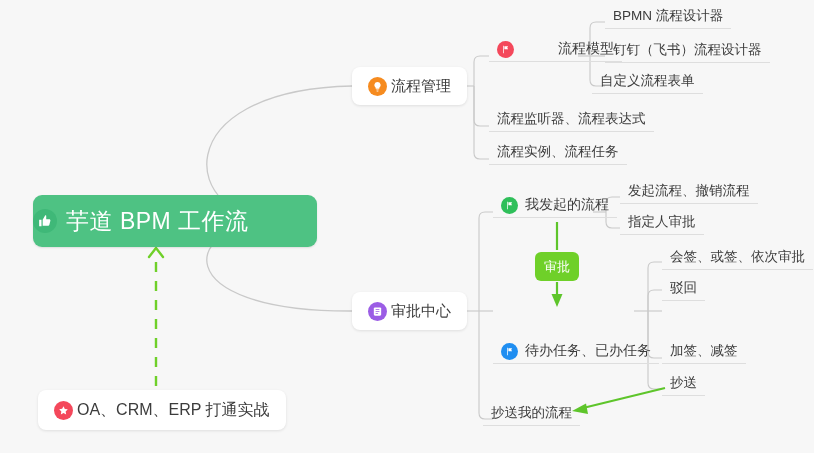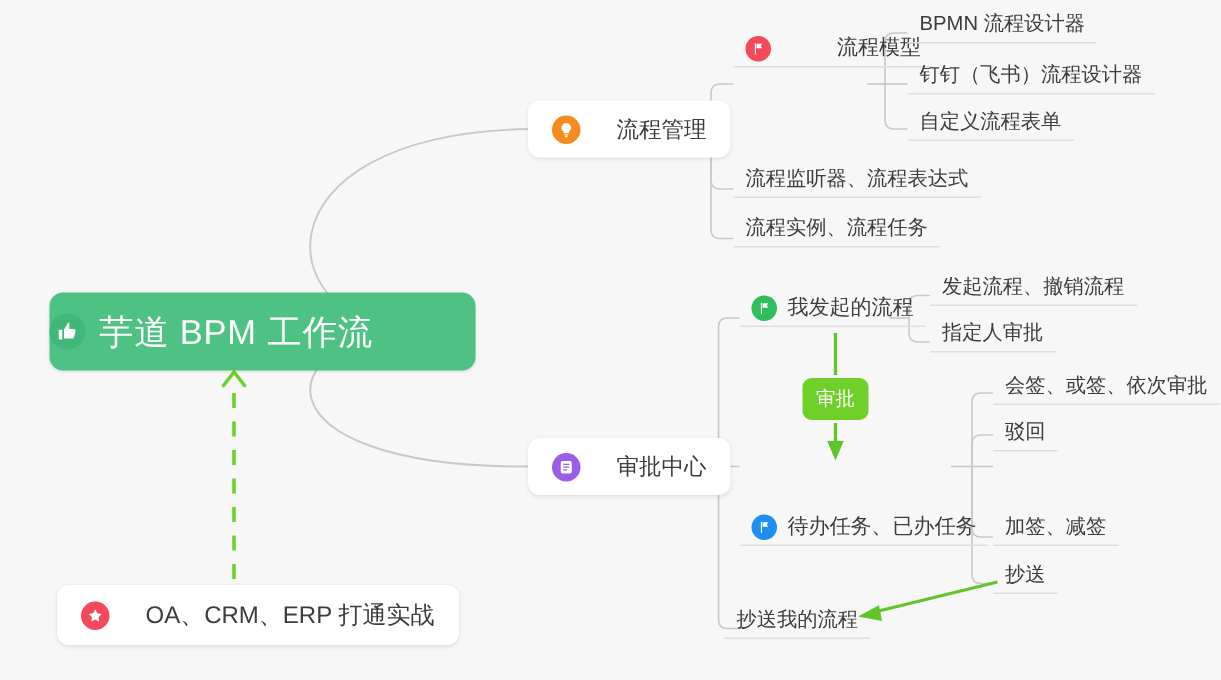--- a/index.html
+++ b/index.html
@@ -21,21 +21,21 @@
     padding:0 0;box-sizing:border-box;
     box-shadow:0 1px 2px rgba(0,0,0,.10);
   }
   .root-node .label{
     color:#ffffff;font-size:23px;letter-spacing:.5px;white-space:nowrap;
   }
 
   
   .card{
     position:absolute;background:#ffffff;border-radius:8px;
-    display:flex;align-items:center;gap:24px;
+    display:flex;align-items:center;gap:4px;
     padding:0 16px;box-sizing:border-box;height:38px;
     box-shadow:0 1px 3px rgba(0,0,0,.10);
   }
   .card .label{font-size:15px;color:#3c3c3c;white-space:nowrap;}
 
   #node-liucheng-guanli{left:352px;top:67px;}
   #node-shenpi-zhongxin{left:352px;top:292px;}
   #node-oa-crm-erp{left:38px;top:390px;height:40px;}
   #node-oa-crm-erp .label{font-size:16px;}
 
@@ -128,21 +128,21 @@
     <span class="ricon med" style="background:#f68b1f;">
       <svg width="11" height="11" viewBox="0 0 24 24" fill="#ffffff">
         <path d="M12 2a7 7 0 0 0-4 12.7V17h8v-2.3A7 7 0 0 0 12 2z"></path>
         <rect x="9" y="18.4" width="6" height="2" rx="1"></rect>
         <rect x="10" y="21.2" width="4" height="1.8" rx=".9"></rect>
       </svg>
     </span>
     <span class="label">流程管理</span>
   </div>
 
-  <div class="topic" id="t-moxing" style="left:489px;top:23px;gap:44px;">
+  <div class="topic" id="t-moxing" style="left:489px;top:40px;gap:44px;">
     <span class="ricon" style="background:#f4485b;">
       <svg width="9" height="9" viewBox="0 0 24 24" fill="#ffffff">
         <path d="M6 2h2v20H6z"></path>
           <path d="M9 3h10l-2.4 4L19 11H9z"></path>
       </svg>
     </span>
     <span class="label">流程模型</span>
   </div>
 
   <div class="topic small" style="left:489px;top:110px;">
@@ -152,21 +152,21 @@
   <div class="topic small" style="left:605px;top:7px;">
     <span class="label">BPMN 流程设计器</span>
   </div>
 
   <div class="topic small" style="left:489px;top:143px;">
     <span class="label">流程实例、流程任务</span>
   </div>
   <div class="topic small" style="left:605px;top:41px;font-family:Liberation Mono, monospace;">
     <span class="label">钉钉（飞书）流程设计器</span>
   </div>
-  <div class="topic small" style="left:605px;top:72px;">
+  <div class="topic small" style="left:592px;top:72px;">
     <span class="label">自定义流程表单</span>
   </div>
 
   <div class="card" id="node-shenpi-zhongxin">
     <span class="ricon med" style="background:#9b5de5;">
       <svg width="11" height="11" viewBox="0 0 24 24" fill="#ffffff">
         <rect x="4" y="3" width="16" height="18" rx="2.5"></rect>
         <rect x="7.5" y="7" width="9" height="1.8" rx=".9" fill="#9b5de5"></rect>
         <rect x="7.5" y="11" width="9" height="1.8" rx=".9" fill="#9b5de5"></rect>
         <rect x="7.5" y="15" width="6" height="1.8" rx=".9" fill="#9b5de5"></rect>

